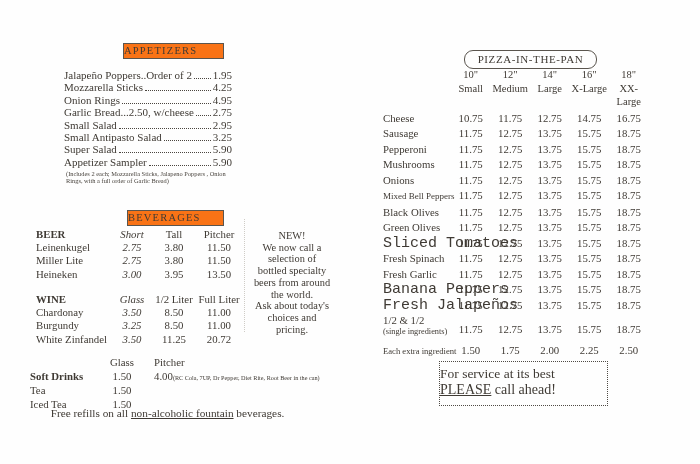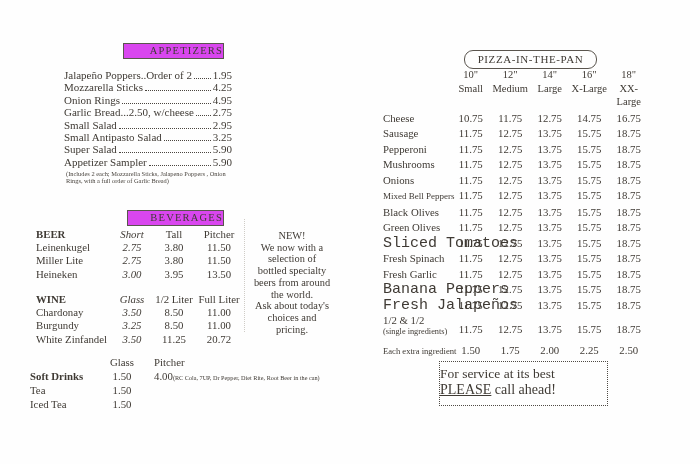--- a/index.html
+++ b/index.html
@@ -5,22 +5,22 @@
   html,body { margin:0; padding:0; background:#e8e8e8; }
   .page {
     position:relative; width:700px; height:464px; margin:0 auto;
     background:#fefefe; overflow:hidden;
     font-family:"Liberation Serif", serif; color:#3f3a34;
   }
   .bold { font-weight:bold; }
 
   
   .box-title {
-    position:absolute; border:1px solid #5a554e; text-align:right;
-    font-size:10.5px; letter-spacing:1.2px; background:#d946ef;
+    position:absolute; border:1px solid #5a554e; text-align:left;
+    font-size:10.5px; letter-spacing:1.2px; background:#f97316;
   }
 
   
   .app-list { position:absolute; left:64px; top:69px; width:168px; }
   .app-item { display:flex; align-items:baseline; font-size:11px; line-height:12.4px; white-space:nowrap; }
   .app-leader { flex:1; border-bottom:1px dotted #4a453f; margin:0 2px 2px 2px; min-width:5px; }
   .app-price { text-align:right; }
   .sampler-note {
     position:absolute; left:66px; top:170px; width:172px;
     font-size:6.4px; line-height:7px; color:#4a453f;
@@ -207,25 +207,26 @@
     <div class="sg-row">
       <span class="sg-name">Tea</span>
       <span class="sg-c">1.50</span>
     </div>
     <div class="sg-row">
       <span class="sg-name">Iced Tea</span>
       <span class="sg-c">1.50</span>
     </div>
   </div>
 
+  <div class="free-refills"><span>Free refills on all </span><span class="u">non-alcoholic fountain</span><span> beverages.</span></div>
 
   <div class="fold-line"></div>
   <div class="new-notice">
     <div>NEW!</div>
-    <div>We now with a</div>
+    <div>We now call a</div>
     <div>selection of</div>
     <div>bottled specialty</div>
     <div>beers from around</div>
     <div>the world.</div>
     <div>Ask about today's</div>
     <div>choices and</div>
     <div>pricing.</div>
   </div>
 
   <div class="pizza-title">PIZZA-IN-THE-PAN</div>

